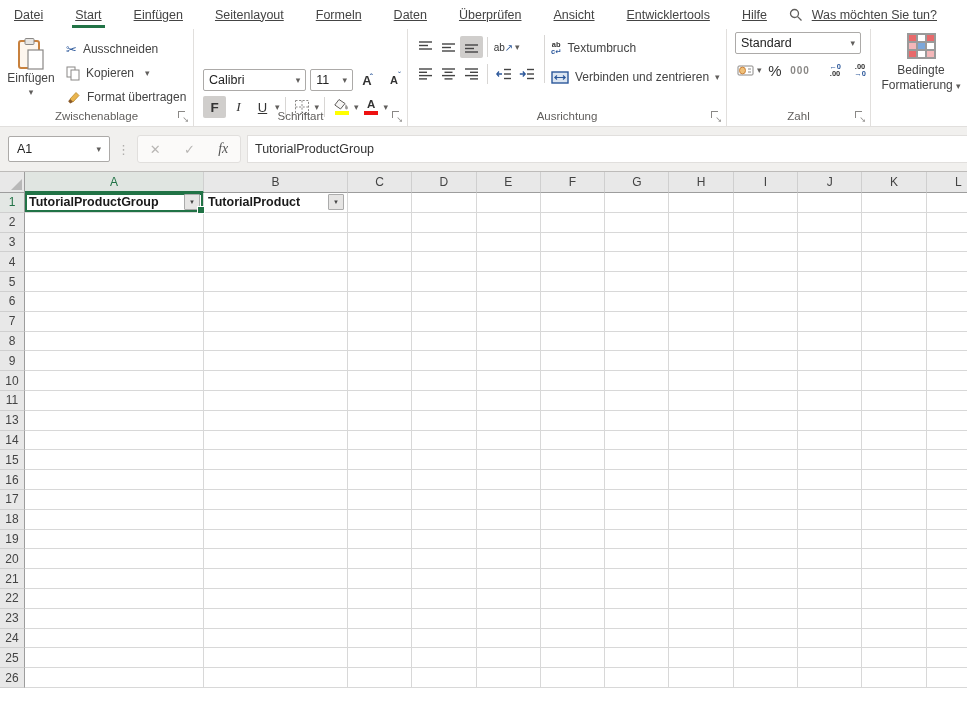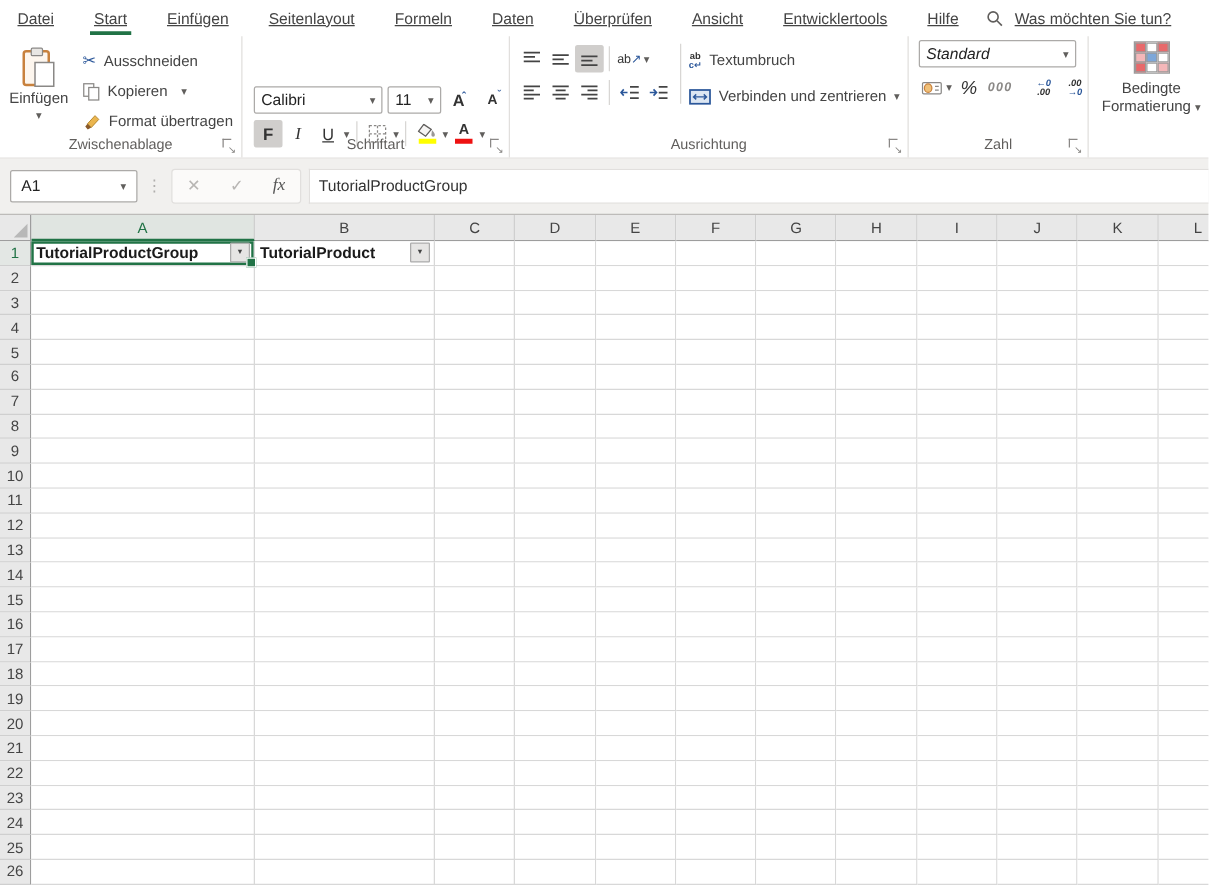--- a/index.html
+++ b/index.html
@@ -336,21 +336,21 @@
             <span>Verbinden und zentrieren</span>
             <span class="caret-s">▾</span>
           </div>
         </div>
       </div>
       <div class="glabel">Ausrichtung</div>
       <span class="launcher"></span>
     </div>
 
     <div class="group g-number">
-      <div class="rowset" style="padding-left:8px;font-style:italic;">
+      <div class="rowset" style="padding-left:8px;">
         <div class="r">
           <div class="combo" style="width:126px;">
             <span>Standard</span>
             <span class="caret">▾</span>
           </div>
         </div>
         <div class="r" style="gap:2px;">
           <div class="ibtn" style="min-width:20px;">
             <span>
               <svg width="17" height="13" viewBox="0 0 17 13">
@@ -605,35 +605,20 @@
           <div class="cell col-E"></div>
           <div class="cell col-F"></div>
           <div class="cell col-G"></div>
           <div class="cell col-H"></div>
           <div class="cell col-I"></div>
           <div class="cell col-J"></div>
           <div class="cell col-K"></div>
           <div class="cell col-L"></div>
         </div>
         <div class="grow">
-          <div class="rowh">12</div>
-          <div class="cell col-A"></div>
-          <div class="cell col-B"></div>
-          <div class="cell col-C"></div>
-          <div class="cell col-D"></div>
-          <div class="cell col-E"></div>
-          <div class="cell col-F"></div>
-          <div class="cell col-G"></div>
-          <div class="cell col-H"></div>
-          <div class="cell col-I"></div>
-          <div class="cell col-J"></div>
-          <div class="cell col-K"></div>
-          <div class="cell col-L"></div>
-        </div>
-        <div class="grow">
           <div class="rowh">13</div>
           <div class="cell col-A"></div>
           <div class="cell col-B"></div>
           <div class="cell col-C"></div>
           <div class="cell col-D"></div>
           <div class="cell col-E"></div>
           <div class="cell col-F"></div>
           <div class="cell col-G"></div>
           <div class="cell col-H"></div>
           <div class="cell col-I"></div>

